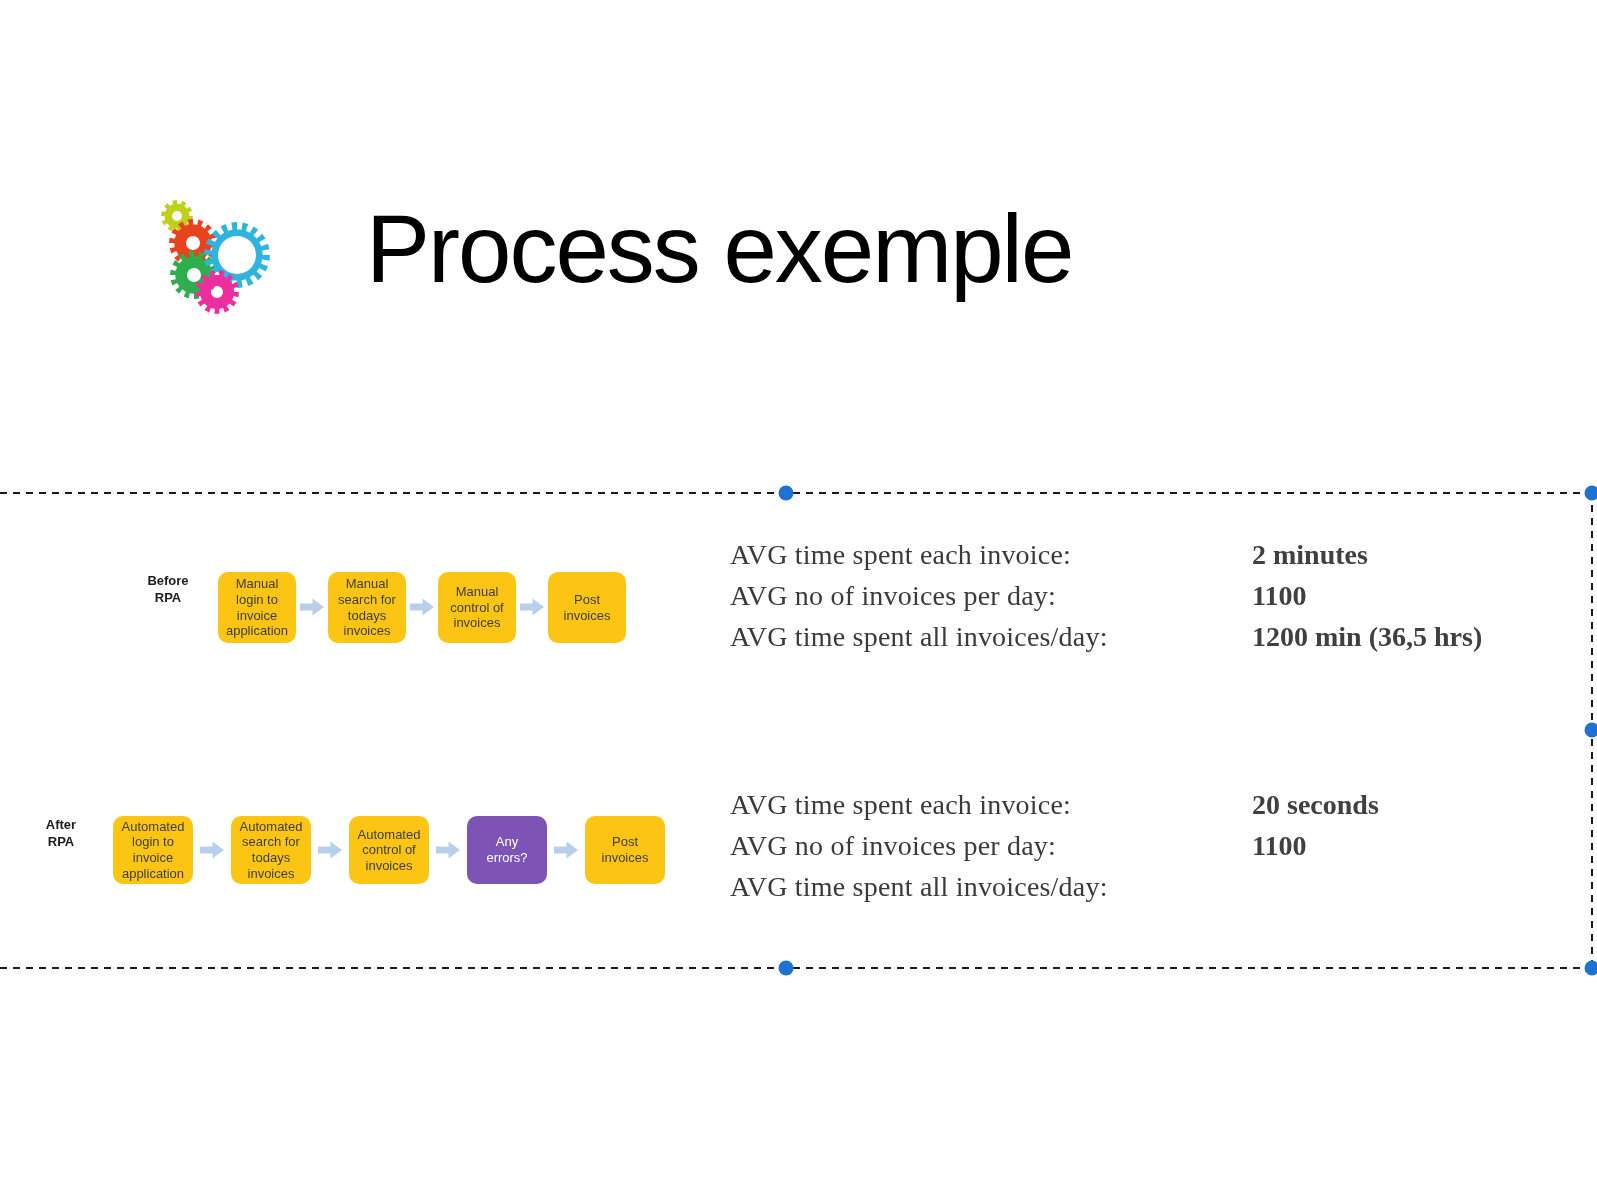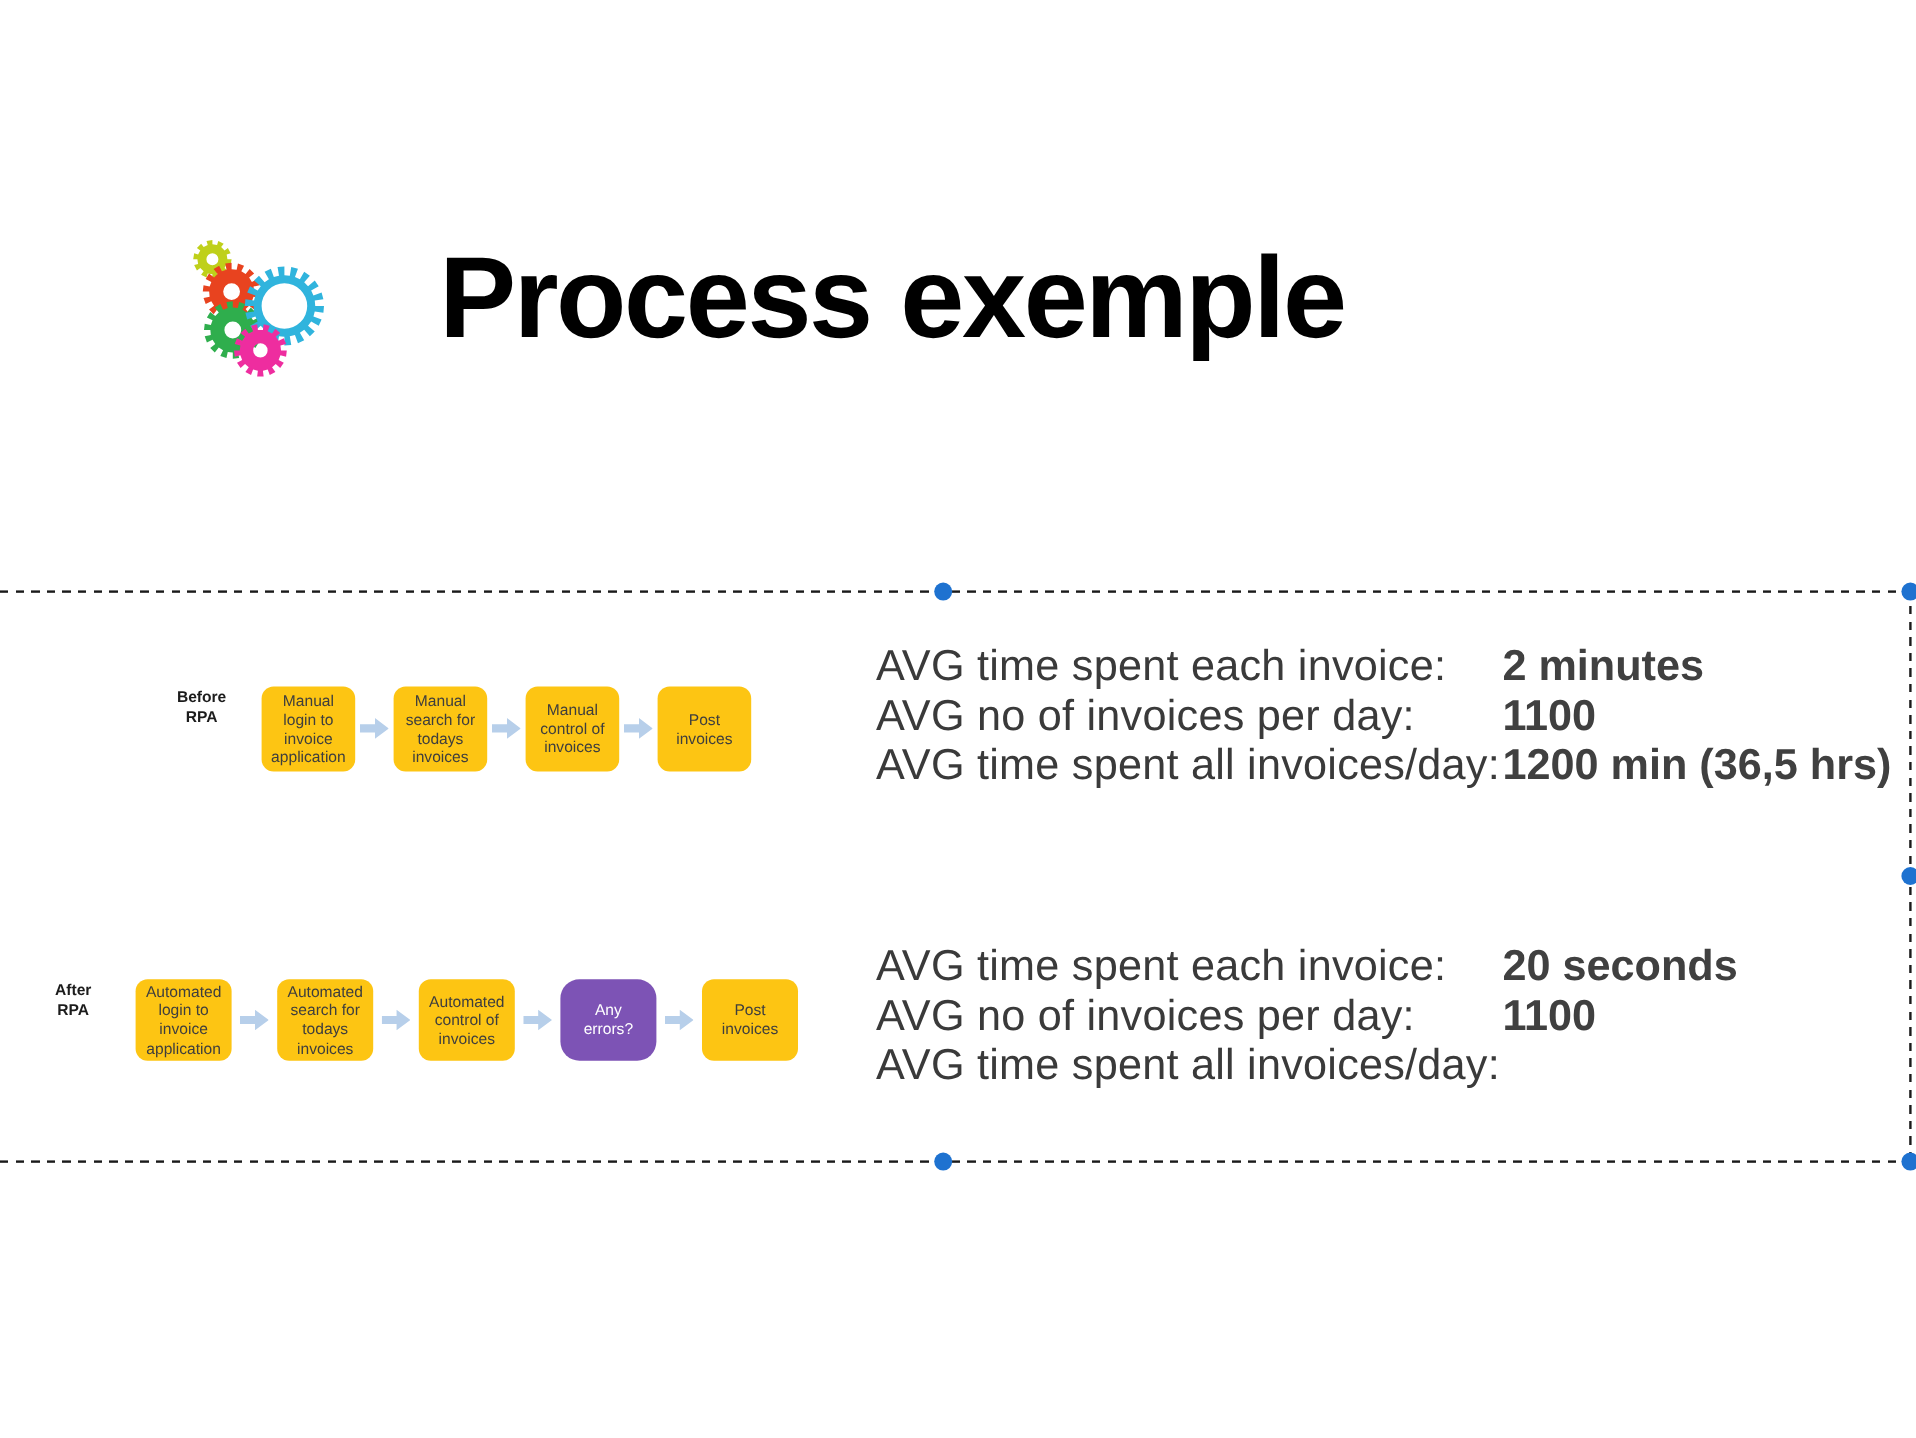--- a/index.html
+++ b/index.html
@@ -8,21 +8,21 @@
     width:1597px;height:1198px;
     background:#ffffff;
     overflow:hidden;
     font-family:"Liberation Sans", sans-serif;
   }
   
   #gears-svg{position:absolute;left:0;top:0;width:1597px;height:1198px;pointer-events:none;}
   
   .title{
     position:absolute;left:366px;top:196px;margin:0;
-    font-size:96px;font-weight:700;letter-spacing:-2px;
+    font-size:96px;font-weight:400;letter-spacing:-2px;
     color:#000;line-height:1.1;white-space:nowrap;
   }
   
   .dash-h{
     position:absolute;height:2px;
     background:repeating-linear-gradient(90deg,#1a1a1a 0 7px,transparent 7px 13px);
   }
   .dash-v{
     position:absolute;width:2px;
     background:repeating-linear-gradient(180deg,#1a1a1a 0 7px,transparent 7px 13px);
@@ -47,21 +47,21 @@
     text-align:center;font-size:13px;line-height:1.2;
     white-space:pre-line;
   }
   .flow-box.purple{background:#7d53b5;color:#ffffff;}
   .flow-arrow{
     position:absolute;width:24px;height:20px;background:#b7cfea;
     clip-path:polygon(0 33%,52% 33%,52% 7%,100% 50%,52% 93%,52% 67%,0 67%);
   }
   
   .stats{position:absolute;left:730px;}
-  .stat-row{display:flex;line-height:41px;font-size:36px;}
+  .stat-row{display:flex;line-height:41px;font-size:28px;font-family:Liberation Serif, serif;}
   .stat-label{width:522px;color:#3a3a3a;letter-spacing:0.2px;}
   .stat-value{font-weight:700;color:#404040;}
   .stats-before{top:534px;}
   .stats-after{top:784px;}
 </style>
 </head>
 <body>
 
 <div class="slide">
 
@@ -129,21 +129,21 @@
   <div class="flow-arrow" style="left:200px;top:840px;"></div>
   <div class="flow-box" style="left:231px;top:816px;width:80px;height:68px;">Automated
 search for
 todays
 invoices</div>
   <div class="flow-arrow" style="left:318px;top:840px;"></div>
   <div class="flow-box" style="left:349px;top:816px;width:80px;height:68px;">Automated
 control of
 invoices</div>
   <div class="flow-arrow" style="left:436px;top:840px;"></div>
-  <div class="flow-box purple" style="left:467px;top:816px;width:80px;height:68px;border-radius:16px;">Any
+  <div class="flow-box purple" style="left:467px;top:816px;width:80px;height:68px;">Any
 errors?</div>
   <div class="flow-arrow" style="left:554px;top:840px;"></div>
   <div class="flow-box" style="left:585px;top:816px;width:80px;height:68px;">Post
 invoices</div>
 
   <div class="stats stats-after">
     <div class="stat-row">
       <span class="stat-label">AVG time spent each invoice:</span>
       <span class="stat-value">20 seconds</span>
     </div>

